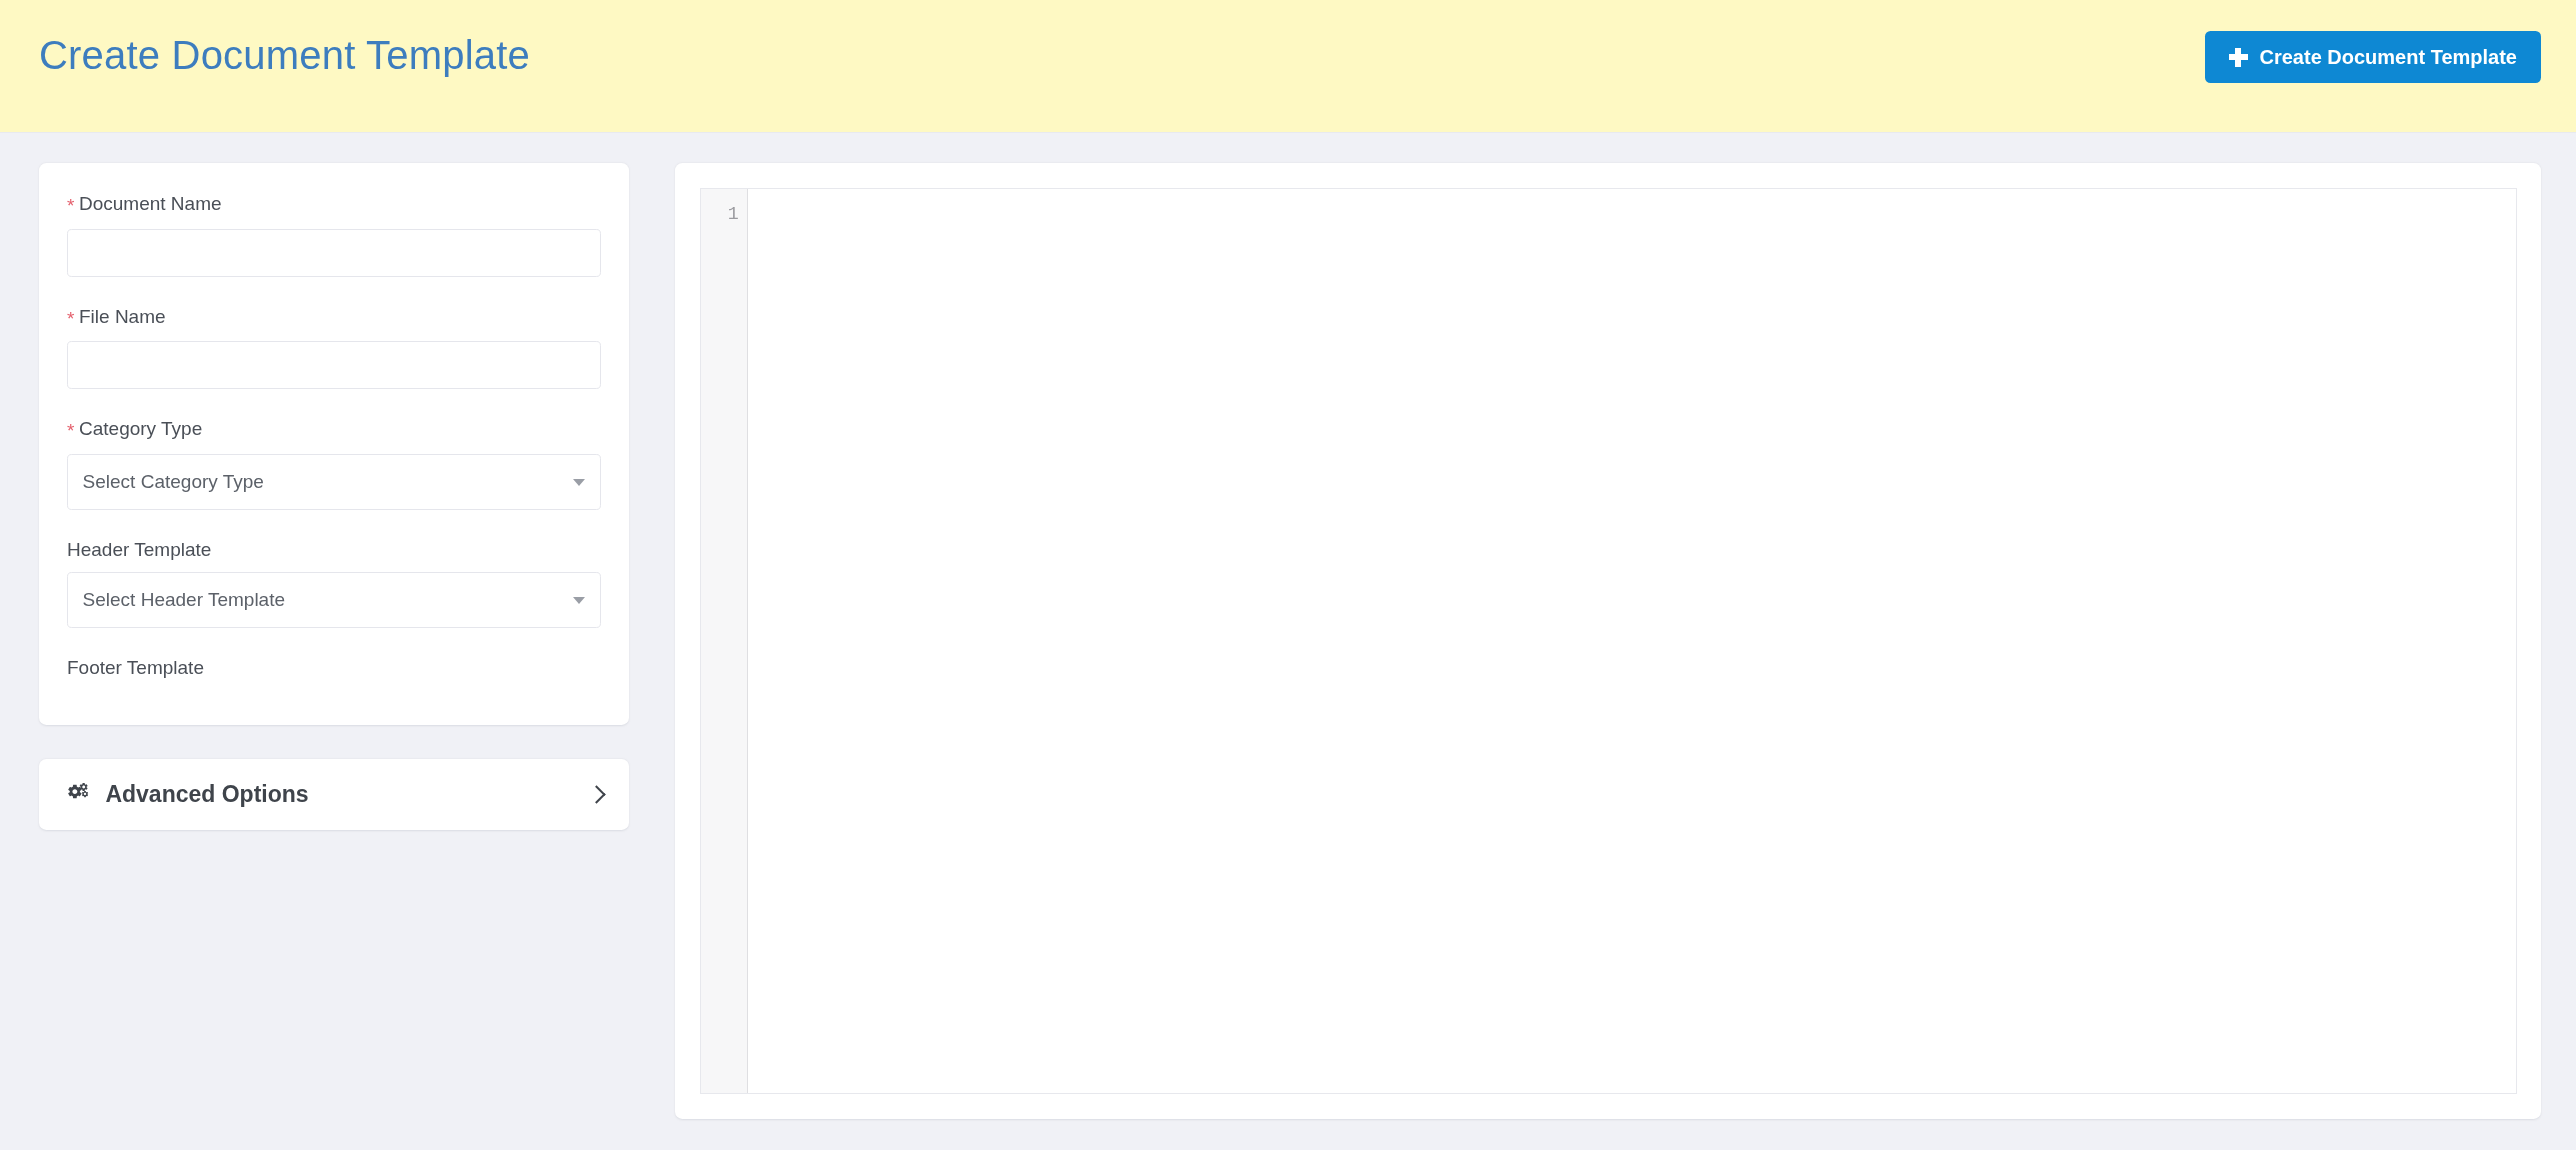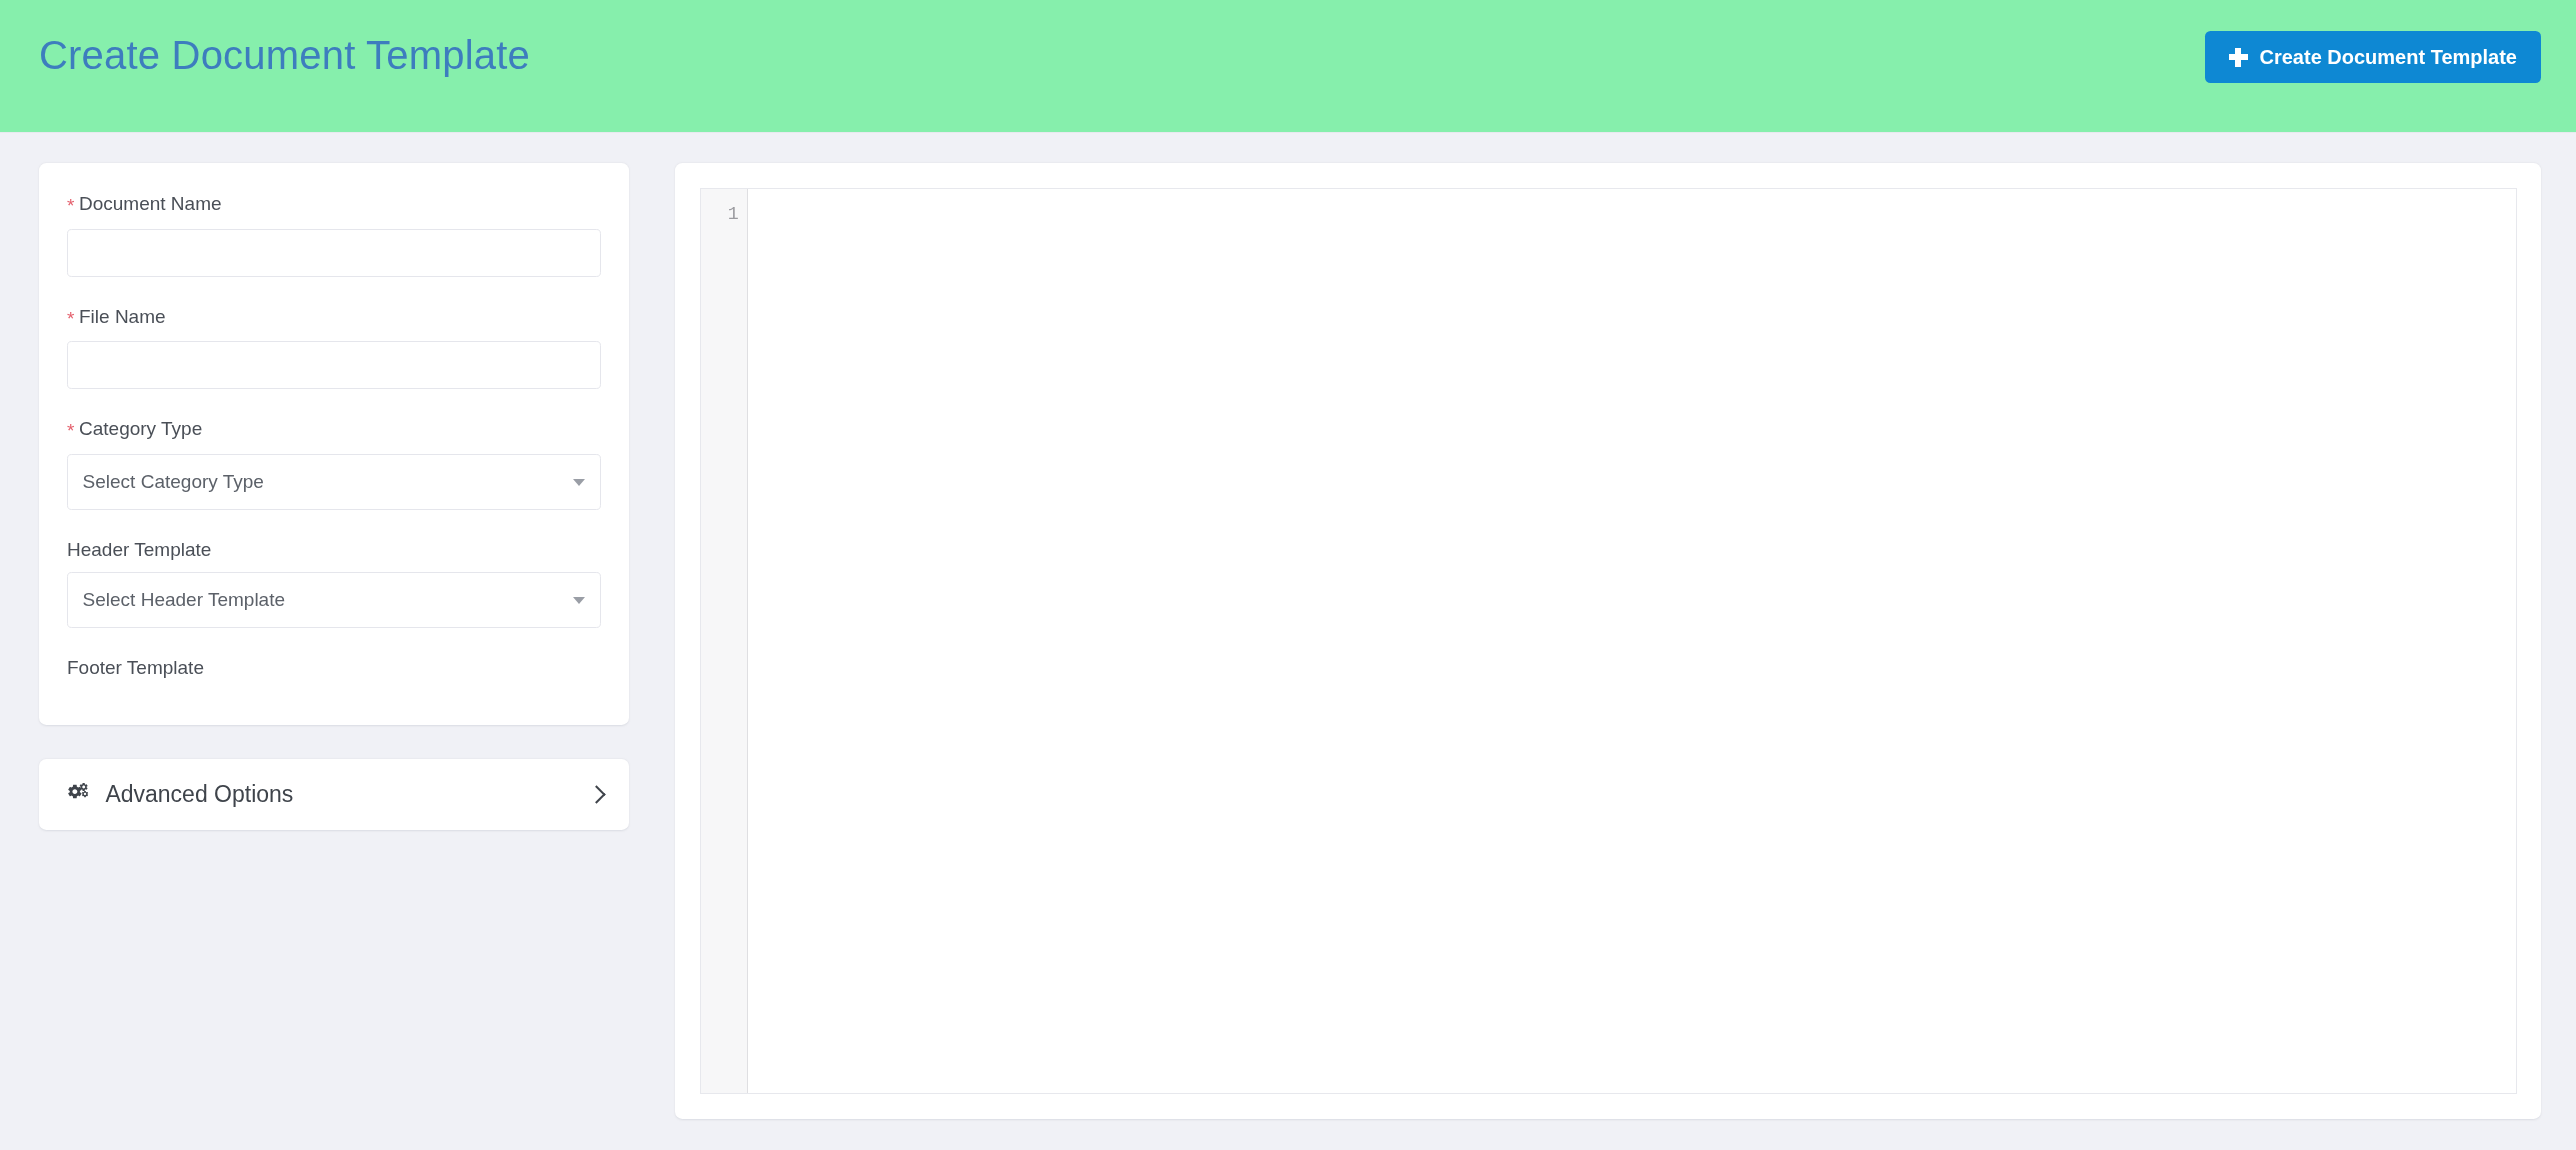--- a/index.html
+++ b/index.html
@@ -12,21 +12,21 @@
     background: #f0f1f6;
     font-family: "Liberation Sans", sans-serif;
     -webkit-font-smoothing: antialiased;
     overflow: hidden;
   }
 
   
   .page-header {
     position: relative;
     height: 133px;
-    background: #86efac;
+    background: #fef9c3;
     border-bottom: 0.9px solid #e8eaef;
     box-sizing: border-box;
   }
   .page-title {
     position: absolute;
     left: 39px;
     top: 33px;
     font-size: 40px;
     font-weight: 300;
     letter-spacing: 0.2px;
@@ -178,21 +178,21 @@
     padding: 0 27.4px 0 28px;
     box-sizing: border-box;
     cursor: pointer;
   }
   .panel-title {
     display: flex;
     align-items: center;
     gap: 12.8px;
     font-size: 23px;
     color: #3f444b;
-    font-weight: 400;
+    font-weight: 700;
     white-space: nowrap;
   }
   .panel-icon {
     display: inline-flex;
     align-items: center;
     justify-content: center;
     width: 25.6px;
     height: 24px;
     flex: none;
   }

